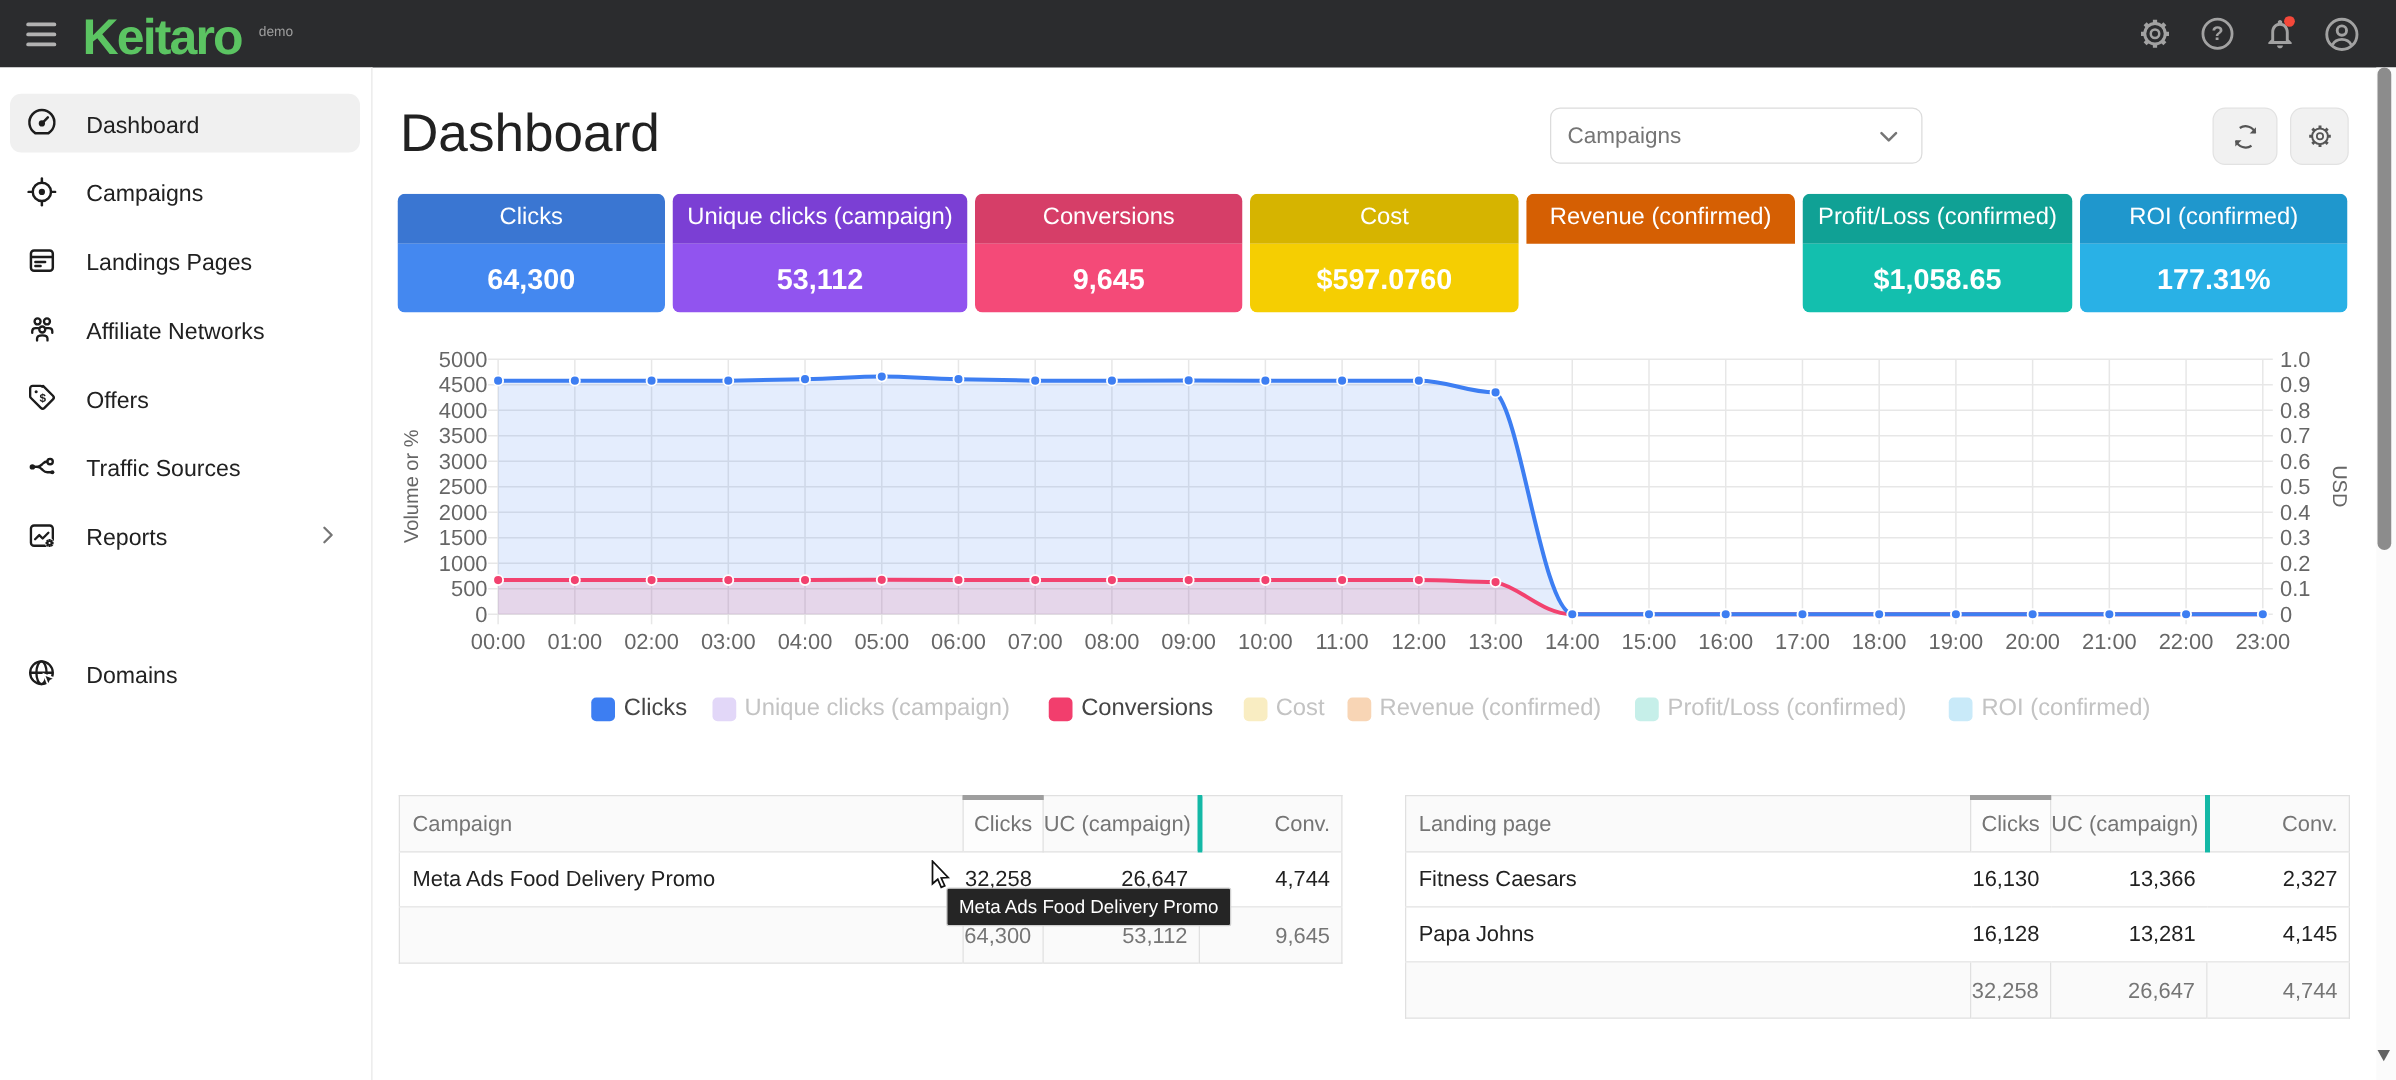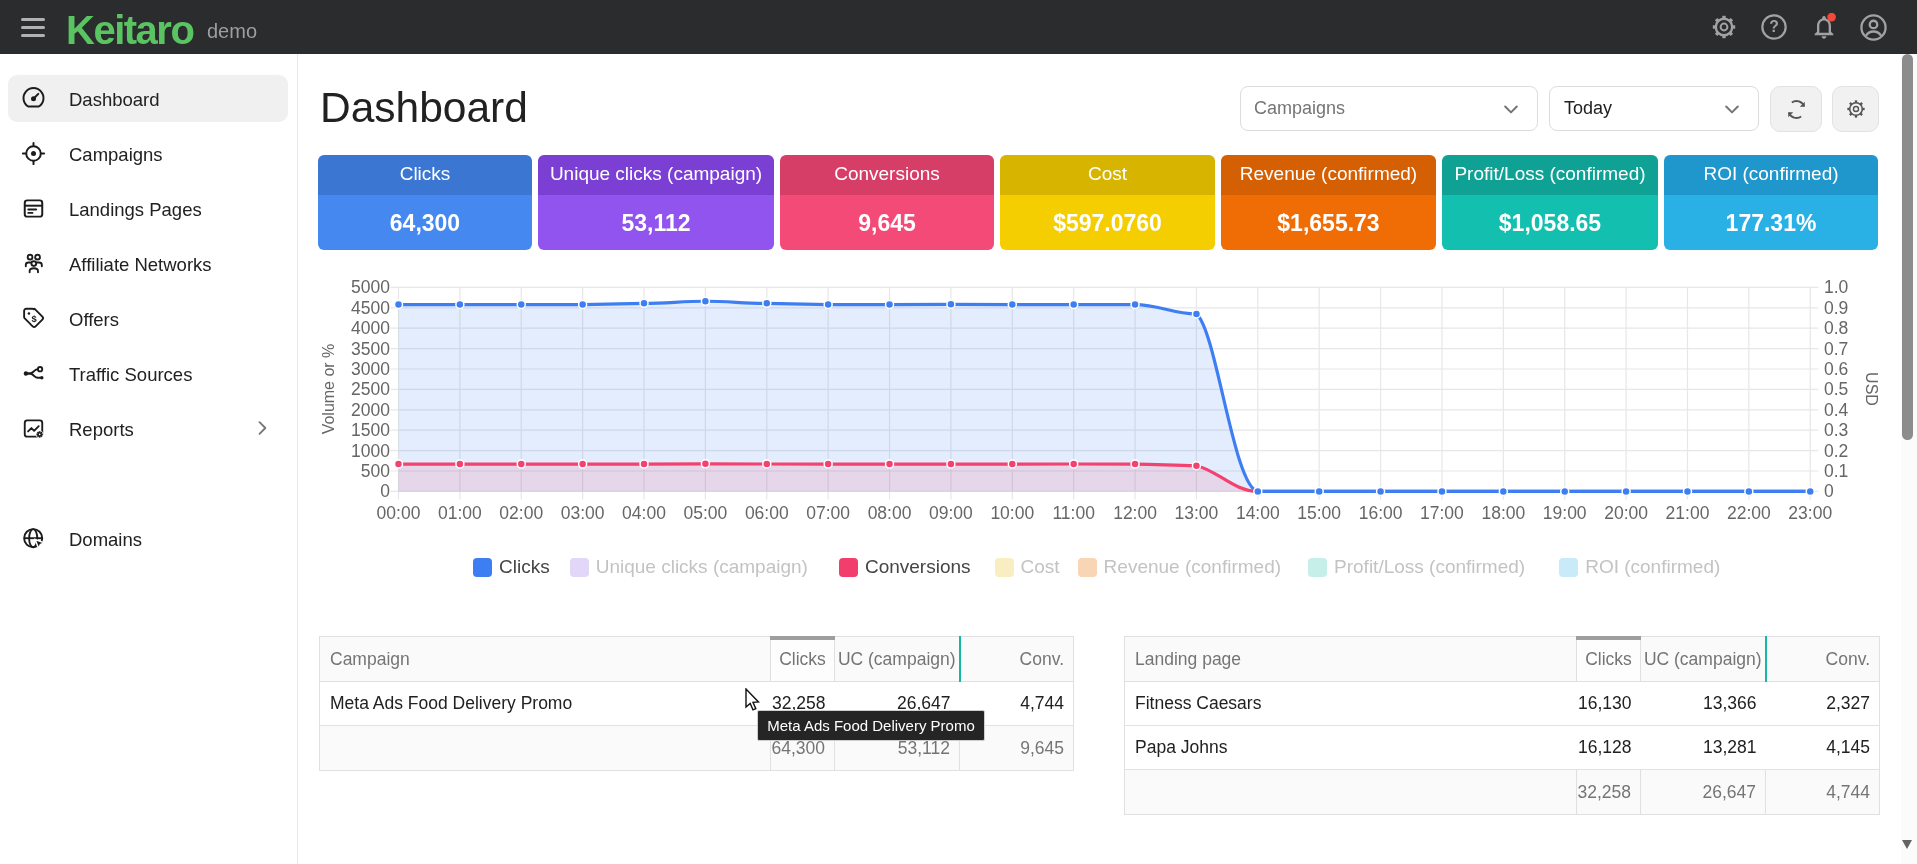--- a/index.html
+++ b/index.html
@@ -5,21 +5,21 @@
 * { margin:0; padding:0; box-sizing:border-box; }
 html,body { width:1917px; height:864px; overflow:hidden; background:#fff;
   font-family:"Liberation Sans", sans-serif; }
 #page { position:relative; width:1917px; height:864px; overflow:hidden; }
 
 
 #topbar { position:absolute; left:0; top:0; width:1917px; height:54px; background:#2b2c2e; }
 #burger { position:absolute; left:21px; top:18px; width:24px; height:19px; }
 #burger div { height:2.6px; background:#b2b2b2; border-radius:2px; margin-bottom:5.4px; }
 #logo { position:absolute; left:66px; top:8px; font-size:40px; font-weight:700; color:#5bc462; letter-spacing:-1.5px; }
-#demo { position:absolute; left:207px; top:20px; font-size:20px; color:#9e9e9e; }
+#demo { position:absolute; left:207px; top:20px; font-size:11px; color:#9e9e9e; }
 #search { position:absolute; left:730px; top:10px; width:477px; height:34px; background:#3d3e40; border-radius:8px; }
 #search svg { position:absolute; left:14px; top:7px; }
 #search span { position:absolute; left:52px; top:7px; font-size:17px; color:#9b9b9b; }
 .tbicon { position:absolute; top:13px; }
 
 
 #sidebar { position:absolute; left:0; top:54px; width:298px; height:810px; background:#fff; border-right:1px solid #e8e8e8; }
 .nav { position:absolute; left:8px; width:280px; height:47px; border-radius:9px; }
 .nav.active { background:#f0f0f0; }
 .nav svg { position:absolute; left:13px; top:11px; }
@@ -45,21 +45,21 @@
 .li .off { color:#c3c3c3; }
 
 
 table { border-collapse:collapse; position:absolute; top:636px; font-size:17.5px; table-layout:fixed; }
 #tleft { left:319px; width:754px; }
 #tright { left:1124px; width:755px; }
 th, td { border:0; overflow:hidden; white-space:nowrap; }
 thead th { background:#fafafa; color:#757575; font-weight:400; text-align:left; height:45px; border-bottom:1px solid #e0e0e0; }
 thead th.num { text-align:right; }
 thead th.sorted { background:#fdfdfd; border-left:1px solid #e0e0e0; border-right:1px solid #e0e0e0; text-align:center; }
-thead th.ucol { border-right:2px solid #14b8a6; text-align:center; }
+thead th.ucol { border-right:4px solid #14b8a6; }
 tbody td { height:44px; color:#212121; border-bottom:1px solid #e2e2e2; background:#fff; }
 tbody td.num { text-align:right; }
 tfoot td { height:45px; background:#fafafa; color:#757575; }
 tfoot td.b { border-left:1px solid #e0e0e0; }
 tfoot td.b2 { border-right:1px solid #e0e0e0; }
 tfoot td.num { text-align:right; }
 table { border:1px solid #e0e0e0; }
 .pl { padding-left:10px; }
 .pr { padding-right:9px; }
 
@@ -205,26 +205,20 @@
   </div>
 </div>
 
 <div id="h1">Dashboard</div>
 <div class="sel" style="left:1240px; width:298px; color:#757575;">
       <span style="padding-left:13px;">Campaigns</span>
   <svg style="position:absolute; right:16px;" width="20" height="20" viewBox="0 0 24 24">
         <path d="M5 9 l7 7 7-7" fill="none" stroke="#757575" stroke-width="2.4" stroke-linecap="round" stroke-linejoin="round"></path>
       </svg>
     </div>
-<div class="sel" style="left:1549px; width:210px; color:#212121;">
-      <span style="padding-left:14px;">Today</span>
-  <svg style="position:absolute; right:16px;" width="20" height="20" viewBox="0 0 24 24">
-        <path d="M5 9 l7 7 7-7" fill="none" stroke="#757575" stroke-width="2.4" stroke-linecap="round" stroke-linejoin="round"></path>
-      </svg>
-    </div>
 <div class="btn" style="left:1770px; width:52px;">
   <svg width="25" height="25" viewBox="0 0 24 24">
         <path d="M7.5 5.2 A8 8 0 0 1 19.4 9" fill="none" stroke="#555" stroke-width="1.7"></path>
         <path d="M16.5 18.8 A8 8 0 0 1 4.6 15" fill="none" stroke="#555" stroke-width="1.7"></path>
         <path d="M19.9 4.6 v4.8 h-4.8 z" fill="#555"></path>
         <path d="M4.1 19.4 v-4.8 h4.8 z" fill="#555"></path>
       </svg>
 </div>
 <div class="btn" style="left:1832px; width:47px;">
   <svg width="22" height="22" viewBox="0 0 28 28">
@@ -256,21 +250,20 @@
 <div class="card" style="left:780px; width:214px;">
       <div class="t" style="background:#d63e68;">Conversions</div>
       <div class="v" style="background:#f44a78;">9,645</div>
     </div>
 <div class="card" style="left:1000px; width:215px;">
       <div class="t" style="background:#d6b400;">Cost</div>
       <div class="v" style="background:#f5ce02;">$597.0760</div>
     </div>
 <div class="card" style="left:1221px; width:215px;">
       <div class="t" style="background:#d55f03;">Revenue (confirmed)</div>
-      <div class="v" style="background:#f06d06;">$1,655.73</div>
     </div>
 <div class="card" style="left:1442px; width:216px;">
       <div class="t" style="background:#10a195;">Profit/Loss (confirmed)</div>
       <div class="v" style="background:#13bfae;">$1,058.65</div>
     </div>
 <div class="card" style="left:1664px; width:214px;">
       <div class="t" style="background:#1f97cd;">ROI (confirmed)</div>
       <div class="v" style="background:#29b1e6;">177.31%</div>
     </div>
 

